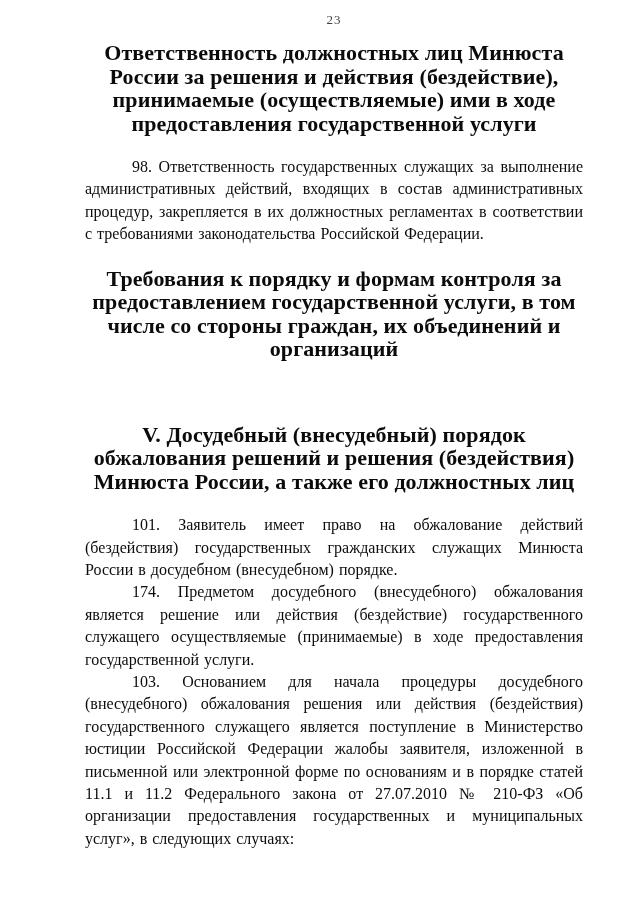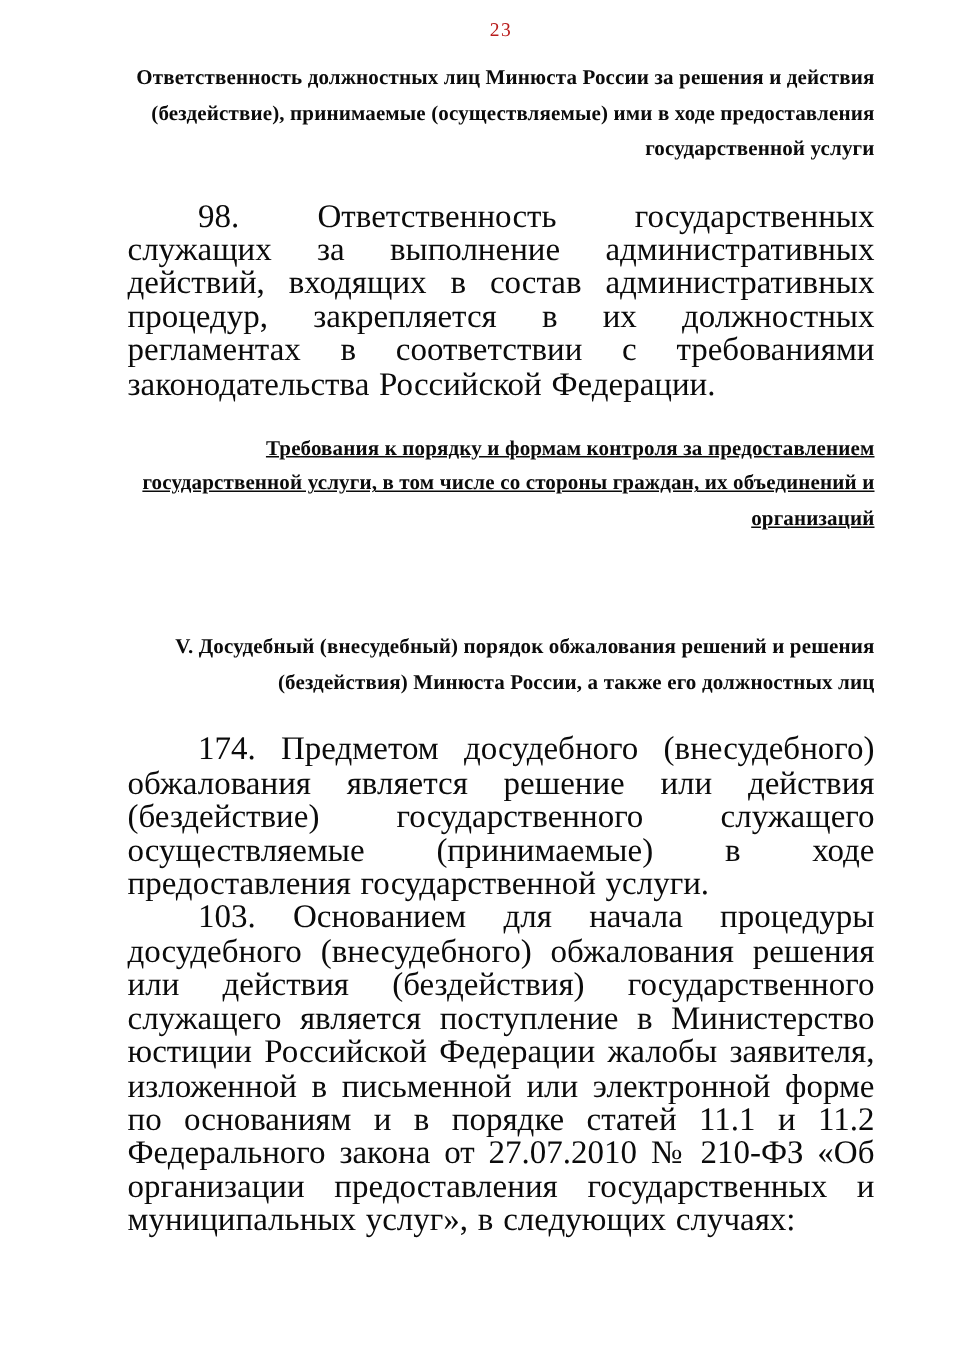--- a/index.html
+++ b/index.html
@@ -15,43 +15,42 @@
     background: #ffffff;
     padding: 12px 57px 20px 85px;
     font-family: "Liberation Serif", "DejaVu Serif", serif;
     color: #0b0b0b;
     overflow: hidden;
   }
   .page-number {
     text-align: center;
     font-size: 13px;
     letter-spacing: 1px;
-    color: #b91c1c;
+    color: #404040;
     margin: 0 0 13px 0;
   }
   .heading {
     font-weight: bold;
-    text-align: right;
-    font-size: 14px;
+    text-align: center;
+    font-size: 22px;
     line-height: 23.5px;
     margin: 0 0 21px 0;
     letter-spacing: 0.1px;
   }
   .heading.mid {
     margin-top: 21px;
-    text-decoration: underline;
   }
   .heading.section-v {
     margin-top: 62px;
     margin-bottom: 21px;
   }
   .para {
     text-align: justify;
     text-indent: 47px;
-    font-size: 22px;
+    font-size: 16px;
     line-height: 22.4px;
     margin: 0;
     word-spacing: 1px;
   }
 </style>
 </head>
 <body>
 
 <div class="page">
 
@@ -60,18 +59,19 @@
   <h2 class="heading">Ответственность должностных лиц Минюста России за решения и действия (бездействие), принимаемые (осуществляемые) ими в ходе предоставления государственной услуги</h2>
 
   <p class="para">98. Ответственность государственных служащих за выполнение административных действий, входящих в состав административных процедур, закрепляется в их должностных регламентах в соответствии с требованиями законодательства Российской Федерации.</p>
 
 
   <h2 class="heading mid">Требования к порядку и формам контроля за предоставлением государственной услуги, в том числе со стороны граждан, их объединений и организаций</h2>
 
 
   <h2 class="heading section-v">V. Досудебный (внесудебный) порядок обжалования решений и решения (бездействия) Минюста России, а также его должностных лиц</h2>
 
+  <p class="para">101. Заявитель имеет право на обжалование действий (бездействия) государственных гражданских служащих Минюста России в досудебном (внесудебном) порядке.</p>
 
   <p class="para">174. Предметом досудебного (внесудебного) обжалования является решение или действия (бездействие) государственного служащего осуществляемые (принимаемые) в ходе предоставления государственной услуги.</p>
 
   <p class="para">103. Основанием для начала процедуры досудебного (внесудебного) обжалования решения или действия (бездействия) государственного служащего является поступление в Министерство юстиции Российской Федерации жалобы заявителя, изложенной в письменной или электронной форме по основаниям и в порядке статей 11.1 и 11.2 Федерального закона от 27.07.2010 № 210-ФЗ «Об организации предоставления государственных и муниципальных услуг», в следующих случаях:</p>
 
 </div>
 
 </body></html>

